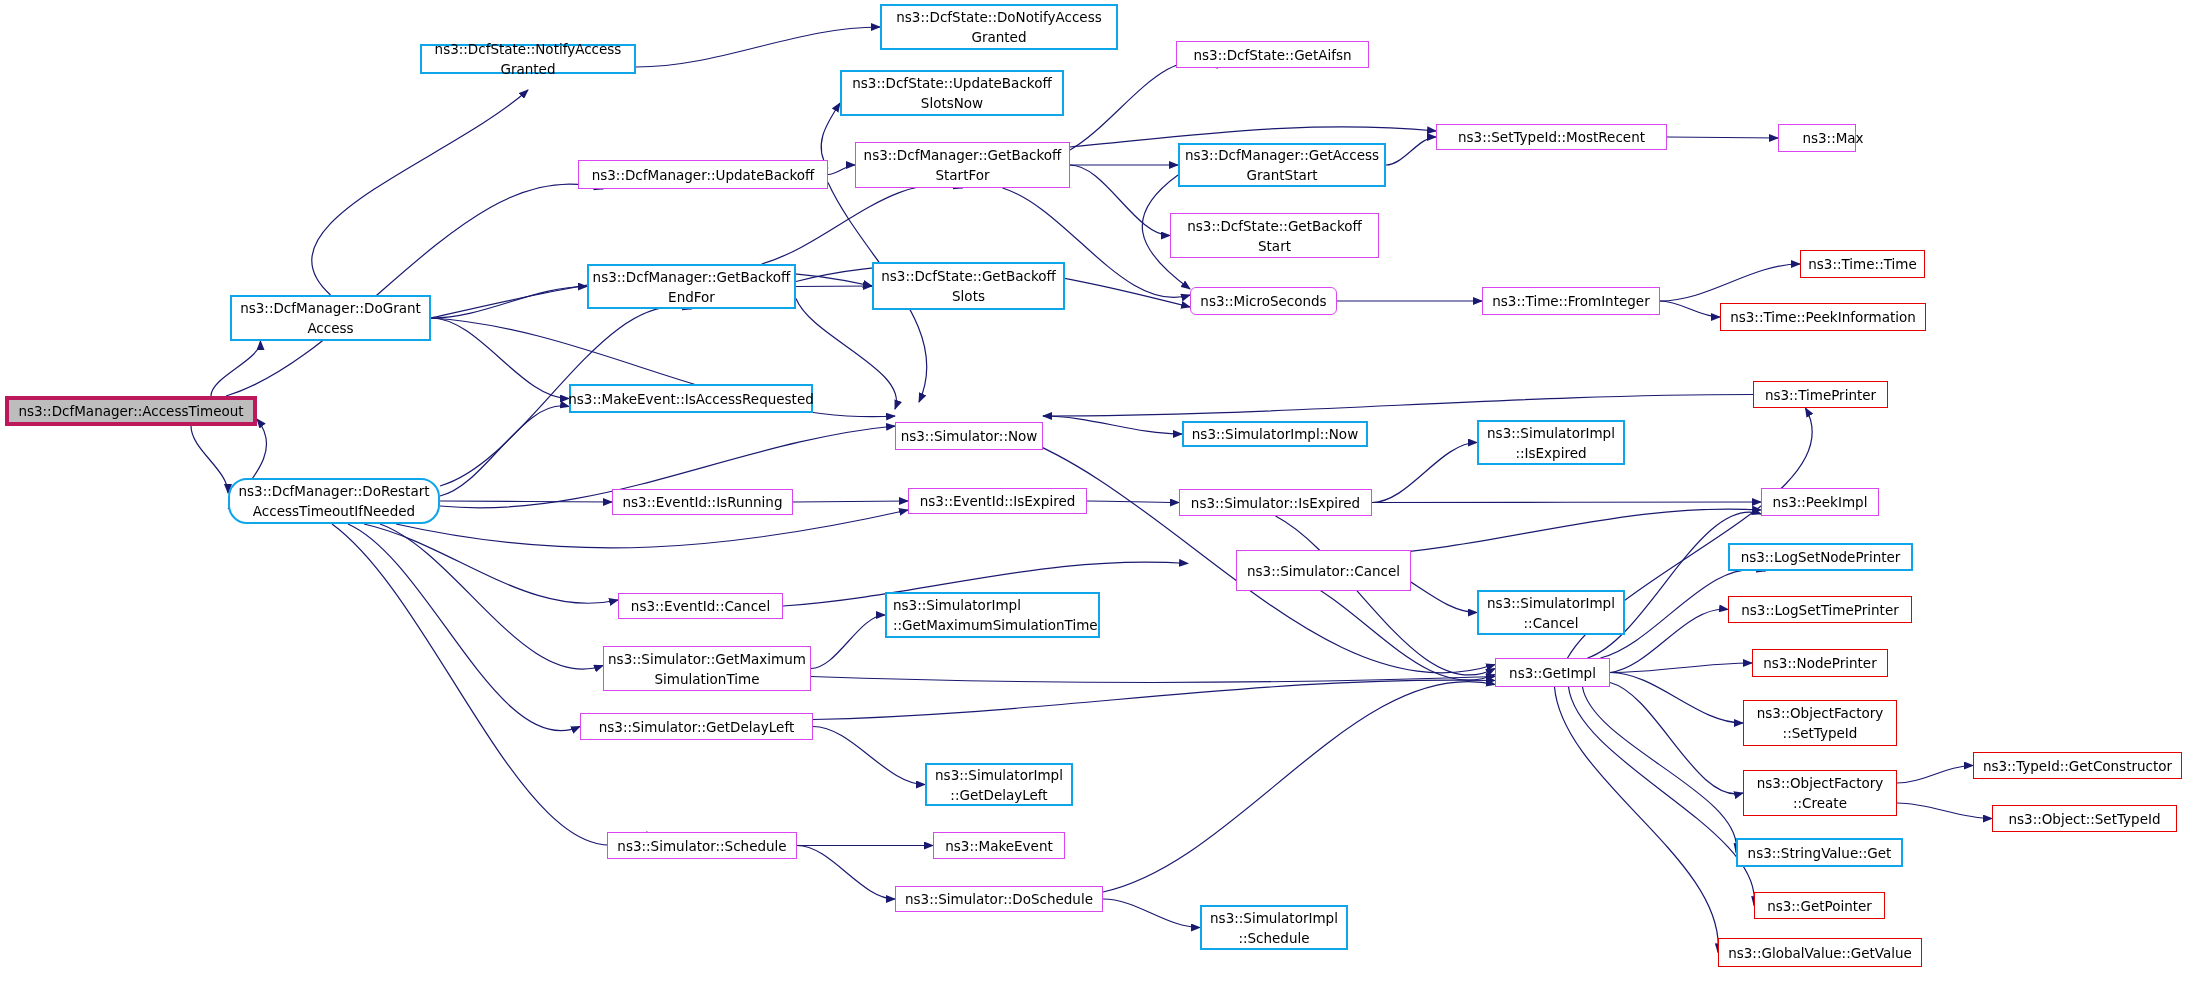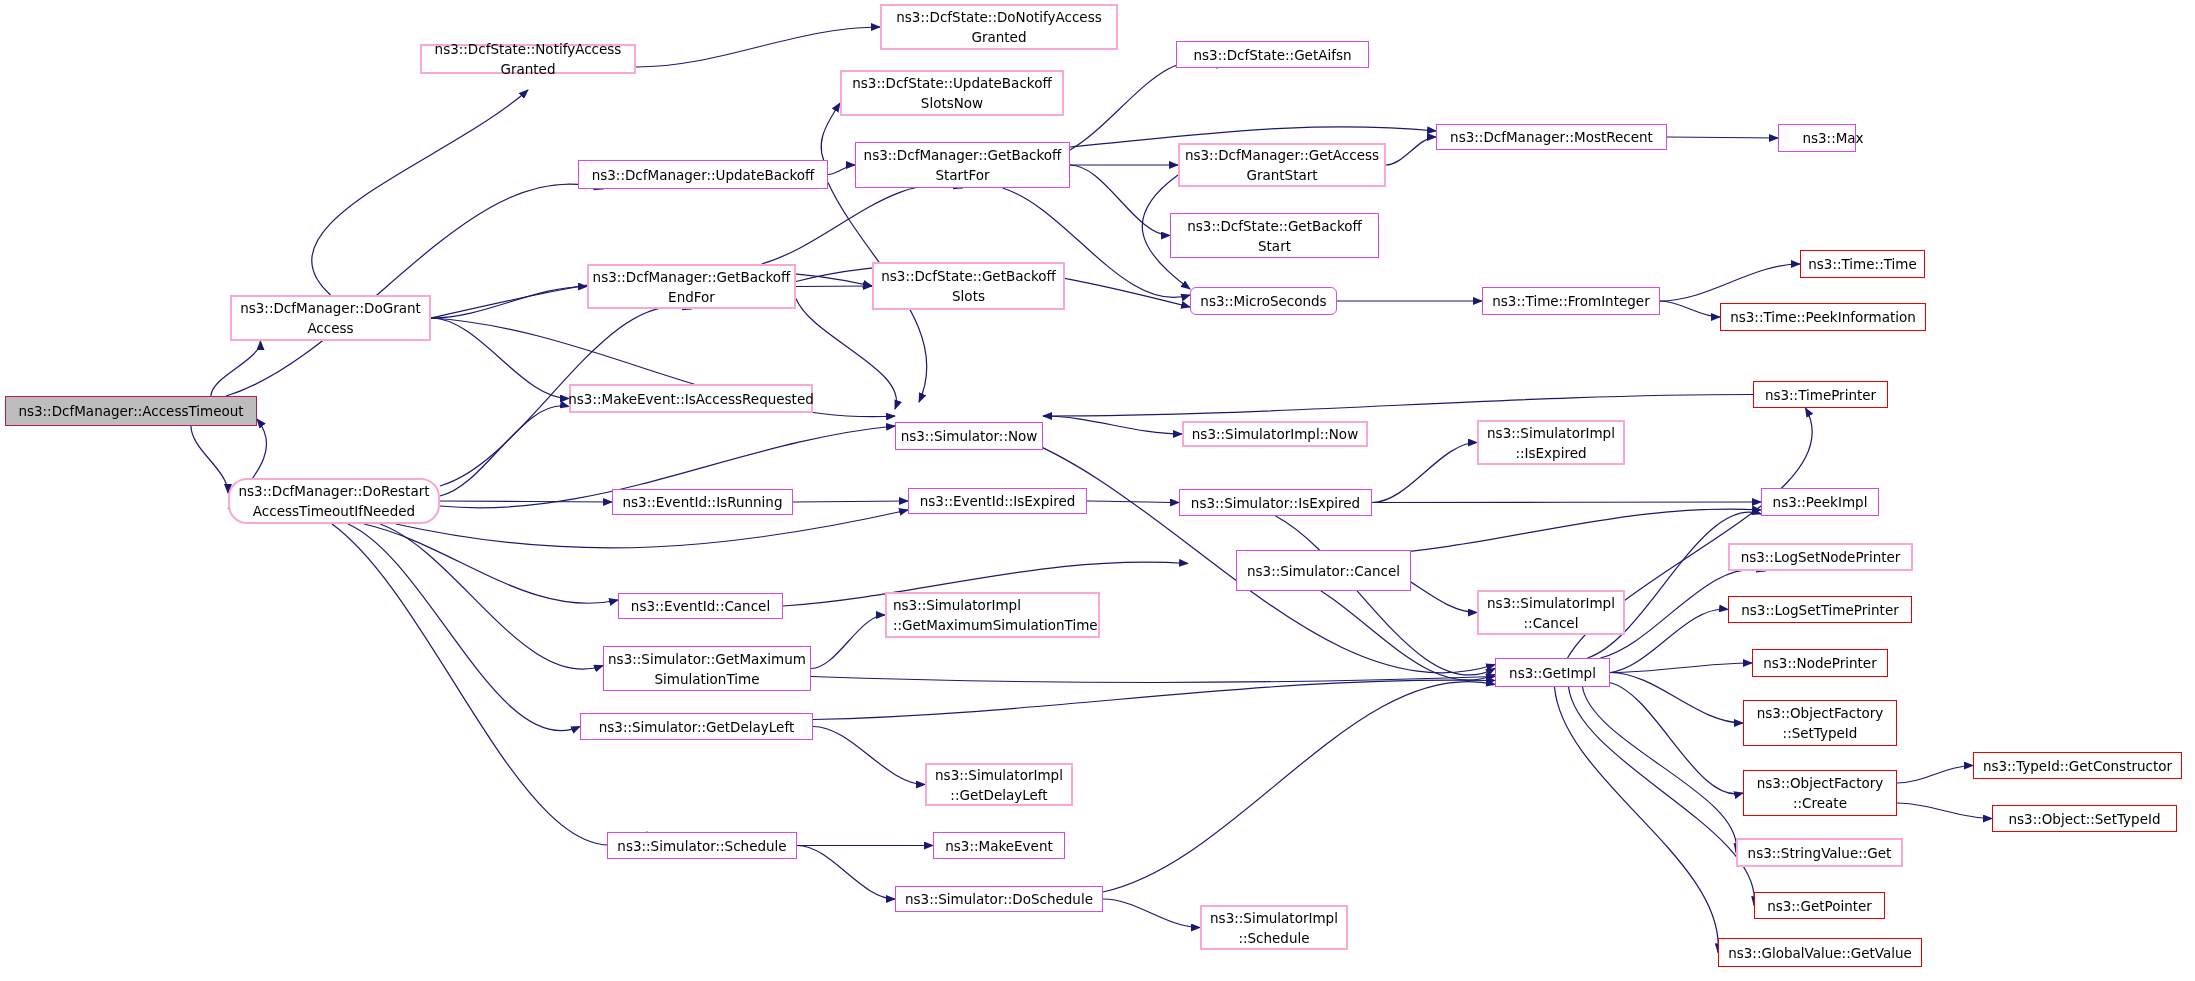--- a/index.html
+++ b/index.html
@@ -3,22 +3,22 @@
 <meta charset="utf-8">
 <style>
   html,body{margin:0;padding:0;background:#ffffff;}
   .canvas{position:relative;width:2195px;height:981px;background:#ffffff;overflow:hidden;
           font-family:"DejaVu Sans",sans-serif;}
   #edge-layer{position:absolute;left:0;top:0;width:2195px;height:981px;}
   .node{position:absolute;box-sizing:border-box;background:#ffffff;border:1px solid #d946ef;
         display:flex;align-items:center;justify-content:center;text-align:center;
         font-size:13.5px;line-height:20px;color:#000;white-space:pre-line;cursor:pointer;
         padding:1px 3px;}
-  .node.bold{border:2px solid #f9a8d4;}
-  .node.root{background:#bdbdbd;border:1px solid #be185d;}
+  .node.bold{border:2px solid #0ea5e9;}
+  .node.root{background:#bdbdbd;border:4px solid #be185d;}
   .node.highlight{border:1.5px solid #e60000;}
   .node.left{justify-content:flex-start;text-align:left;padding-left:6px;}
   .node span{pointer-events:none;}
 </style>
 </head>
 <body>
 
 <div class="canvas">
   <svg id="edge-layer" width="2195" height="981" viewBox="0 0 2195 981">
       <defs>
@@ -109,21 +109,21 @@
       <div class="node normal" style="left: 578px; top: 160px; width: 250px; height: 29px;"><span>ns3::DcfManager::UpdateBackoff</span></div>
       <div class="node bold" style="left: 840px; top: 70px; width: 224px; height: 46px;"><span>ns3::DcfState::UpdateBackoff
 SlotsNow</span></div>
       <div class="node normal" style="left: 855px; top: 142px; width: 215px; height: 46px;"><span>ns3::DcfManager::GetBackoff
 StartFor</span></div>
       <div class="node normal" style="left: 1176px; top: 41px; width: 193px; height: 27px;"><span>ns3::DcfState::GetAifsn</span></div>
       <div class="node bold" style="left: 1178px; top: 143px; width: 208px; height: 44px;"><span>ns3::DcfManager::GetAccess
 GrantStart</span></div>
       <div class="node normal" style="left: 1170px; top: 213px; width: 209px; height: 45px;"><span>ns3::DcfState::GetBackoff
 Start</span></div>
-      <div class="node normal" style="left: 1436px; top: 124px; width: 231px; height: 26px;"><span>ns3::DcfManager::MostRecent</span></div>
+      <div class="node normal" style="left: 1436px; top: 124px; width: 231px; height: 26px;"><span>ns3::SetTypeId::MostRecent</span></div>
       <div class="node normal" style="left: 1778px; top: 124px; width: 78px; height: 28px; padding-left: 35px;"><span>ns3::Max</span></div>
       <div class="node bold" style="left: 587px; top: 264px; width: 209px; height: 45px;"><span>ns3::DcfManager::GetBackoff
 EndFor</span></div>
       <div class="node bold" style="left: 872px; top: 262px; width: 193px; height: 48px;"><span>ns3::DcfState::GetBackoff
 Slots</span></div>
       <div class="node bold" style="left: 569px; top: 384px; width: 244px; height: 29px;"><span>ns3::MakeEvent::IsAccessRequested</span></div>
       <div class="node normal" style="left: 895px; top: 402px; width: 148px; height: 28px; margin-top: 20px;"><span>ns3::Simulator::Now</span></div>
       <div class="node normal" style="left: 1190px; top: 287px; width: 147px; height: 28px; border-radius: 6px;"><span>ns3::MicroSeconds</span></div>
       <div class="node normal" style="left: 1482px; top: 287px; width: 178px; height: 28px;"><span>ns3::Time::FromInteger</span></div>
       <div class="node highlight" style="left: 1800px; top: 250px; width: 125px; height: 28px;"><span>ns3::Time::Time</span></div>

